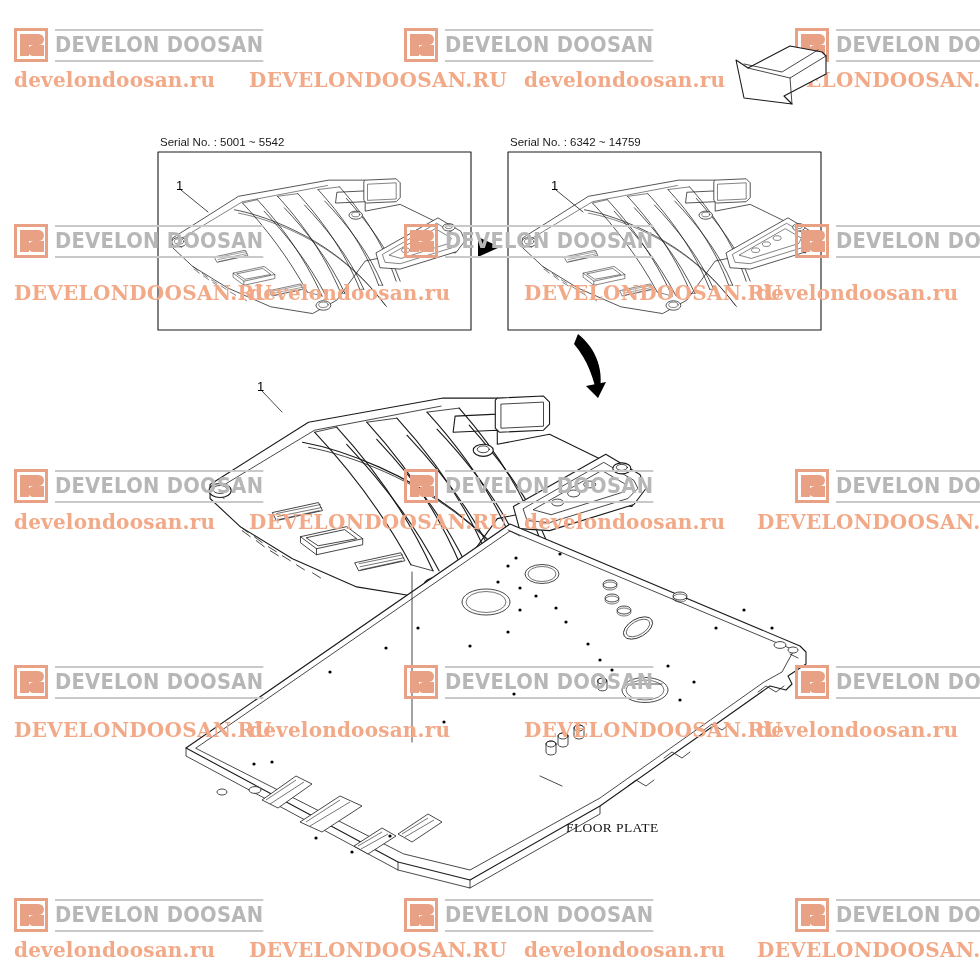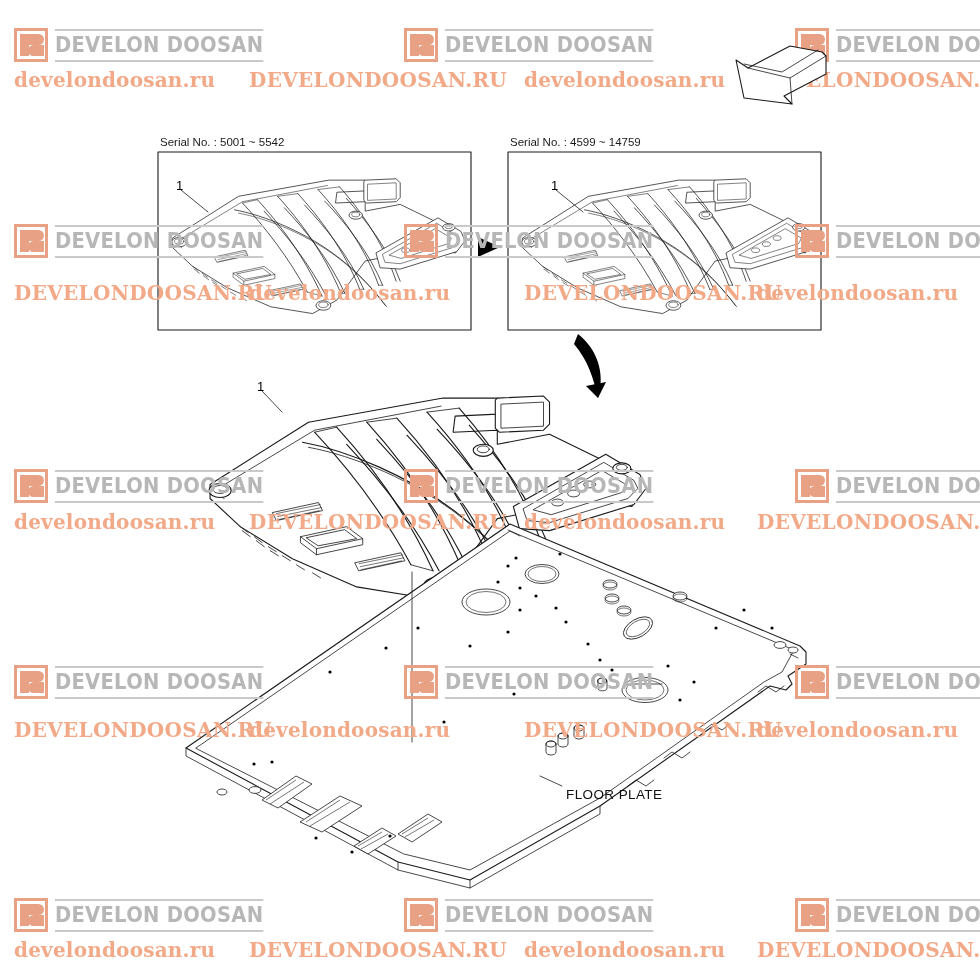--- a/index.html
+++ b/index.html
@@ -464,26 +464,26 @@
       <path class="wfill" d="M822,52 L826,56 L826,74 L784,96 L792,104 L744,98 L736,60 L748,68 L790,46 Z"></path>
       <path class="lnT" d="M826,56 L790,78 L792,104"></path>
       <path class="lnT" d="M790,78 L748,68"></path>
       <path class="lnT" d="M818,50 L782,72 L744,64"></path>
     </g>
   </svg>
 
   <div>
     <div class="panel-label" style="left:160px;top:136px;">Serial No. : 5001 ~ 5542</div>
 
-    <div class="panel-label" style="left:510px;top:136px;">Serial No. : 4599 ~ 14759</div>
+    <div class="panel-label" style="left:510px;top:136px;">Serial No. : 6342 ~ 14759</div>
 
     <div class="callout-num" style="left:176px;top:178px;">1</div>
 
     <div class="callout-num" style="left:551px;top:178px;">1</div>
 
     <div class="callout-num" style="left:257px;top:379px;">1</div>
 
-    <div class="part-caption" style="left:566px;top:787px;">FLOOR PLATE</div>
+    <div class="part-caption" style="left:566px;top:820px;font-family:Liberation Serif, serif;">FLOOR PLATE</div>
 
     <div class="front-text" style="left:752px;top:66px;transform:rotate(-27deg);transform-origin:left top;">FRONT</div>
   </div>
 
 </div>
 
 </body></html>

